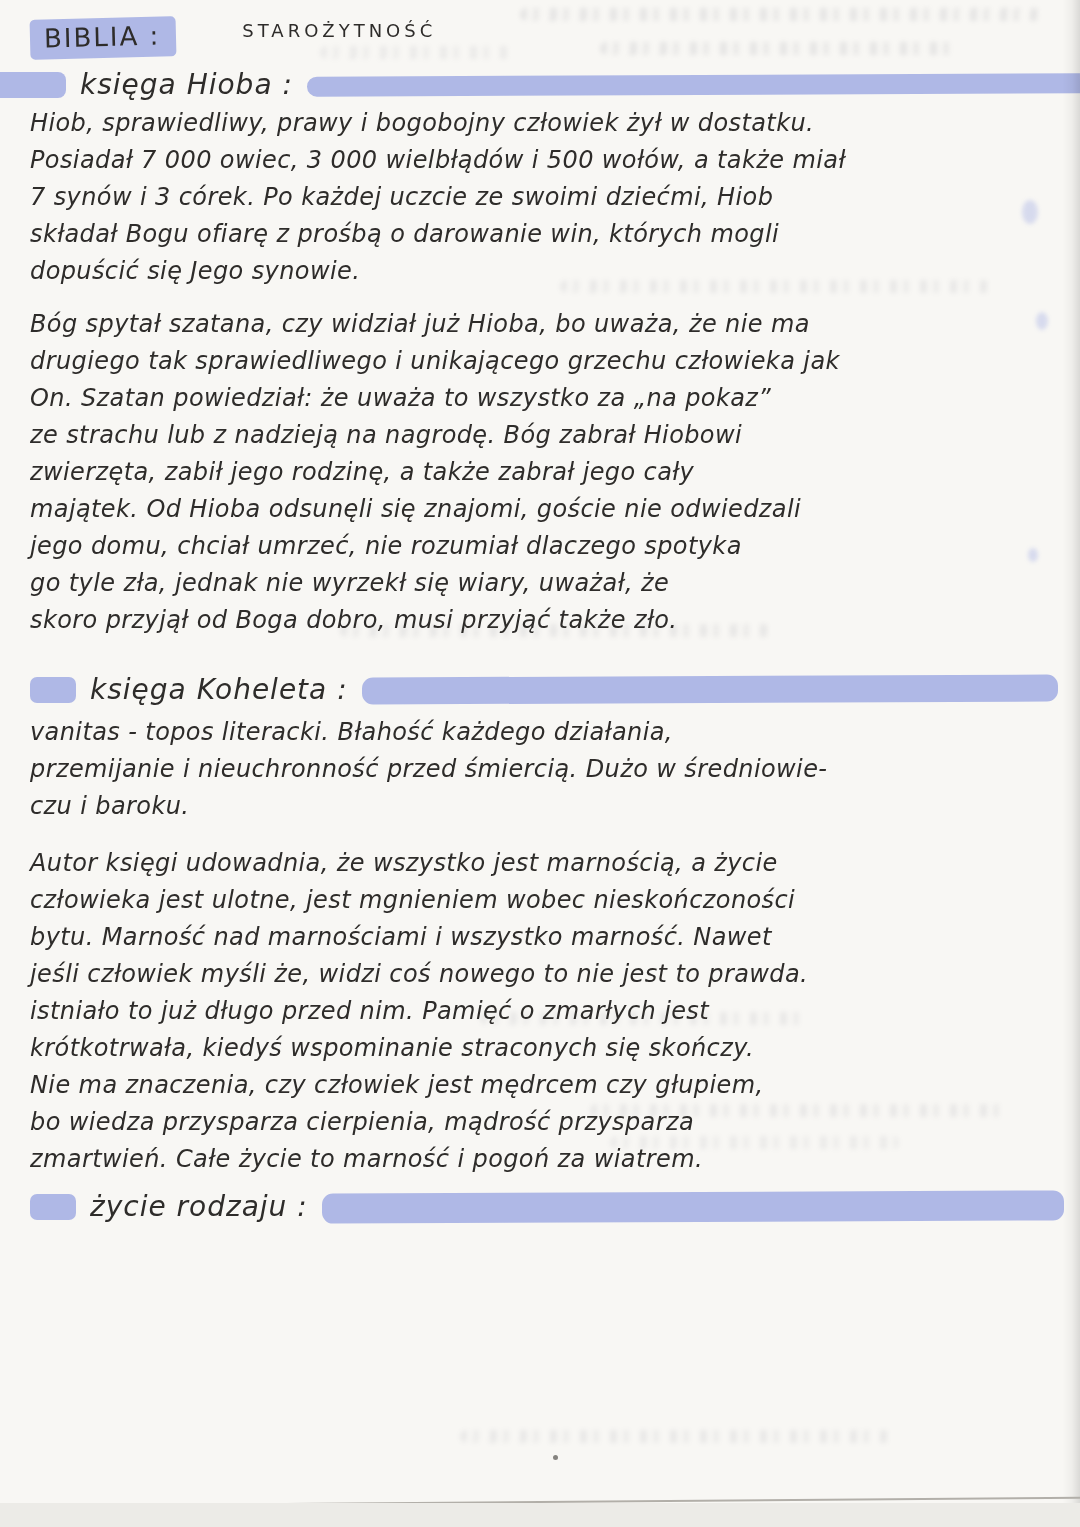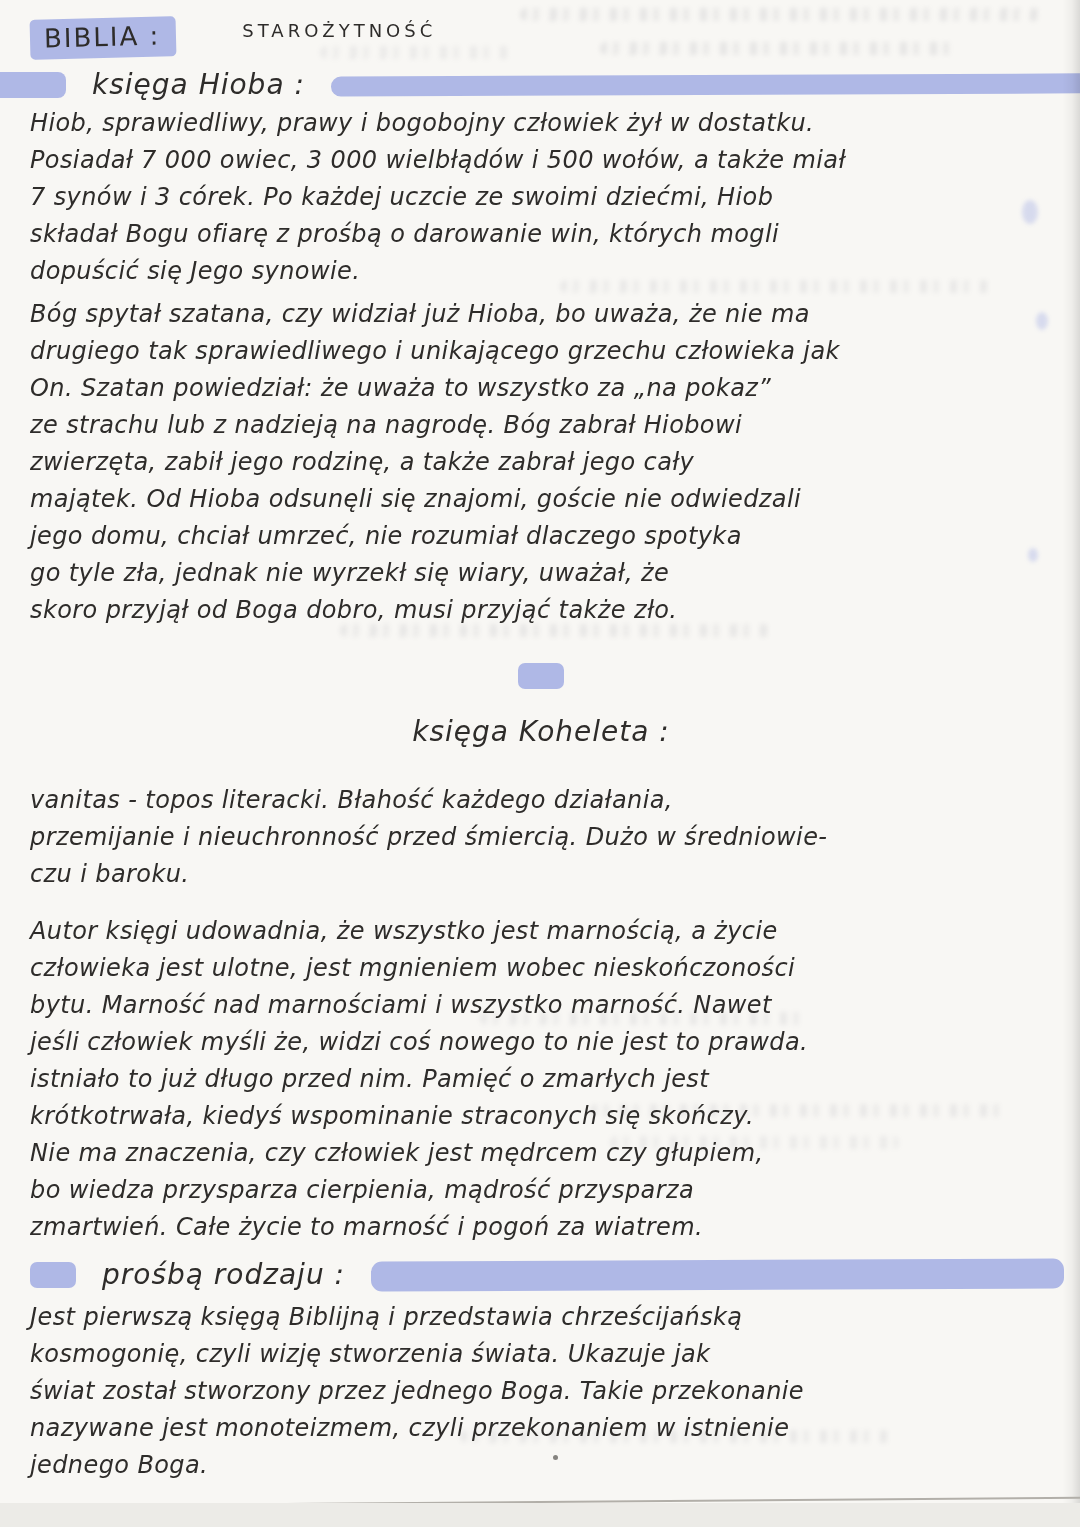--- a/index.html
+++ b/index.html
@@ -31,41 +31,41 @@
     transform:rotate(-1.4deg);
     font-style:normal;
   }
   .doc-title{
     margin-left:66px;
     margin-top:2px;
     font-size:18px;
     letter-spacing:4px;
   }
   
-  .h-row{display:flex;align-items:center;gap:26px;position:relative;z-index:2;}
+  .h-row{display:flex;align-items:center;gap:14px;position:relative;z-index:2;}
   .tick{width:46px;height:26px;background:var(--highlight);border-radius:7px;flex:0 0 auto;}
   .h-row.first .tick{width:66px;margin-left:-30px;border-radius:0 8px 8px 0;}
   .h-text{font-size:28px;font-style:italic;letter-spacing:1px;white-space:nowrap;}
   .h-bar{flex:1;background:var(--highlight);border-radius:11px;transform:rotate(-0.25deg);}
   .h-row.first{margin-bottom:4px;}
   .h-row.first .h-bar{height:20px;margin-right:-28px;border-radius:11px 0 0 11px;}
   .h-row.mid .h-bar{height:27px;margin-right:-6px;}
   .h-row.last .h-bar{height:30px;margin-right:-12px;}
   
   .hand{
     font-style:italic;
     font-size:24px;
     line-height:37px;
     letter-spacing:0.4px;
     white-space:pre-line;
     position:relative;z-index:2;
   }
-  .p1{margin:4px 0 6px 0;}
+  .p1{margin:4px 0 16px 0;}
   .p2{margin:0 0 34px 0;}
-  .h2row{margin:10px 0 8px 0;flex-direction:column;}
+  .h2row{margin:10px 0 8px 0;}
   .p3{margin:0 0 12px 0;}
   .p4{margin:0 0 20px 0;}
   .h3row{margin:12px 0 8px 0;}
   .p5{margin:0 0 0 0;}
   
   .bleed{
     position:absolute;z-index:1;height:13px;border-radius:7px;
     background:repeating-linear-gradient(93deg,
       rgba(125,125,138,.30) 0 7px, rgba(125,125,138,0) 7px 13px,
       rgba(125,125,138,.22) 13px 19px, rgba(125,125,138,0) 19px 30px);
@@ -137,27 +137,22 @@
 bytu. Marność nad marnościami i wszystko marność. Nawet
 jeśli człowiek myśli że, widzi coś nowego to nie jest to prawda.
 istniało to już długo przed nim. Pamięć o zmarłych jest
 krótkotrwała, kiedyś wspominanie straconych się skończy.
 Nie ma znaczenia, czy człowiek jest mędrcem czy głupiem,
 bo wiedza przysparza cierpienia, mądrość przysparza
 zmartwień. Całe życie to marność i pogoń za wiatrem.</p>
 
   <div class="h-row last h3row">
     <span class="tick"></span>
-    <span class="h-text">prośbą rodzaju :</span>
+    <span class="h-text">życie rodzaju :</span>
     <span class="h-bar"></span>
   </div>
-  <p class="hand p5">Jest pierwszą księgą Biblijną i przedstawia chrześcijańską
-kosmogonię, czyli wizję stworzenia świata. Ukazuje jak
-świat został stworzony przez jednego Boga. Takie przekonanie
-nazywane jest monoteizmem, czyli przekonaniem w istnienie
-jednego Boga.</p>
 
   <div class="pen-dot" style="left:553px;top:1455px;"></div>
 
   <div class="right-edge"></div>
   <div class="bottom-line"></div>
   <div class="below-edge"></div>
 </div>
 
 </body></html>

